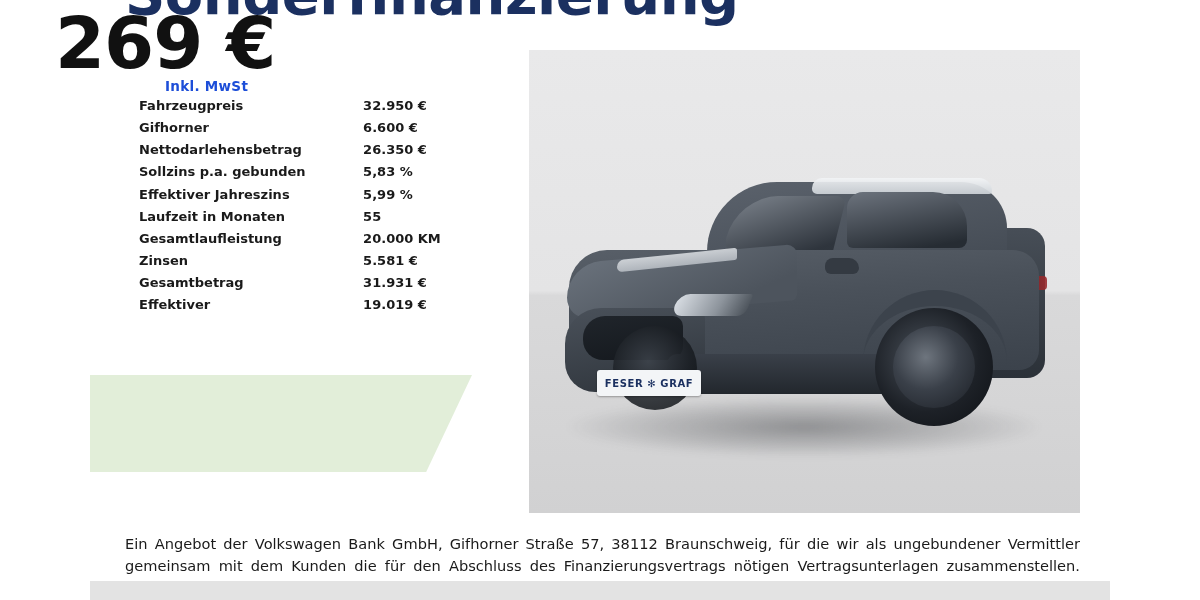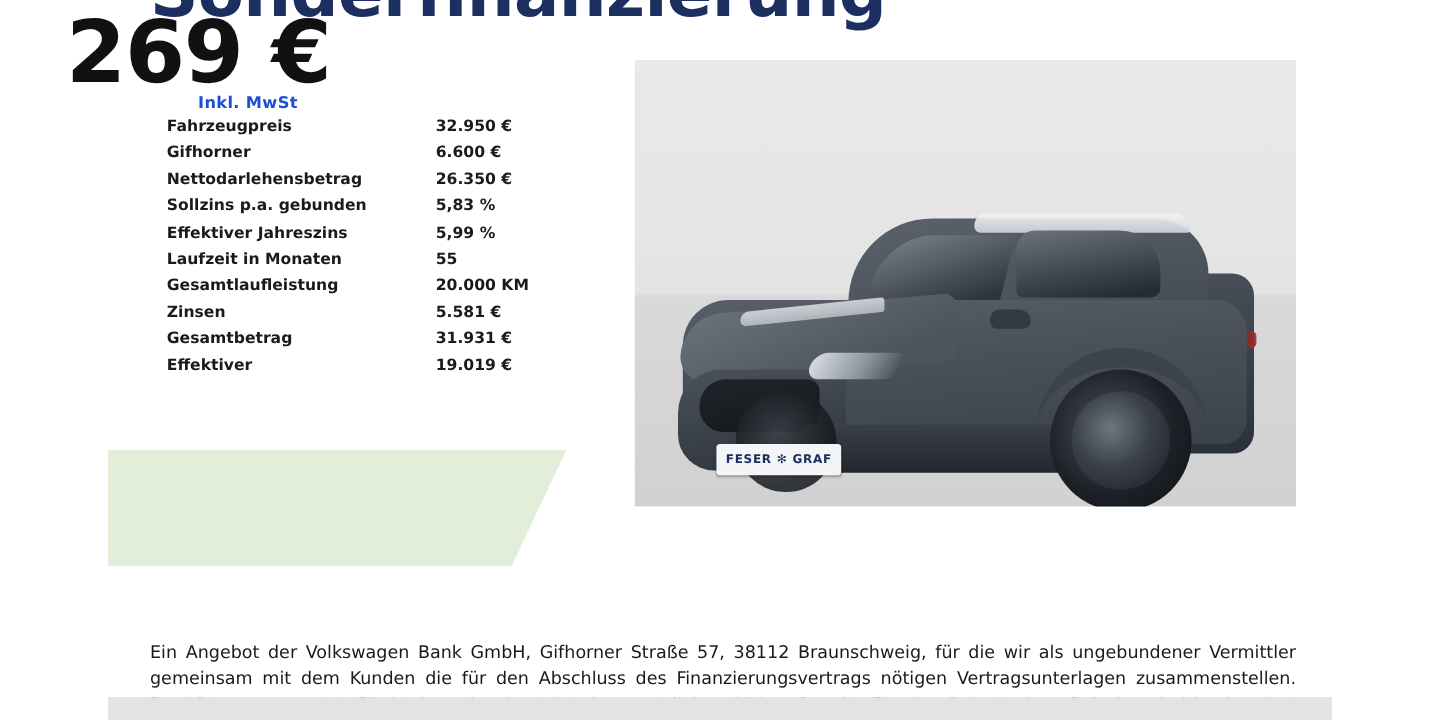--- a/index.html
+++ b/index.html
@@ -98,21 +98,21 @@
     letter-spacing: 0.3px;
     white-space: nowrap;
   }
 
   
   .photo {
     position: absolute;
     left: 529px;
     top: 50px;
     width: 551px;
-    height: 372px;
+    height: 463px;
     overflow: hidden;
     background: linear-gradient(180deg, #e9e9ea 0%, #e4e4e5 52%, #d9d9da 53%, #d1d1d2 100%);
   }
   .photo .floor-shadow {
     position: absolute;
     left: 40px;
     bottom: 56px;
     width: 470px;
     height: 60px;
     background: radial-gradient(ellipse at 50% 50%, rgba(60,62,66,0.45) 0%, rgba(60,62,66,0.18) 45%, rgba(60,62,66,0) 72%);

